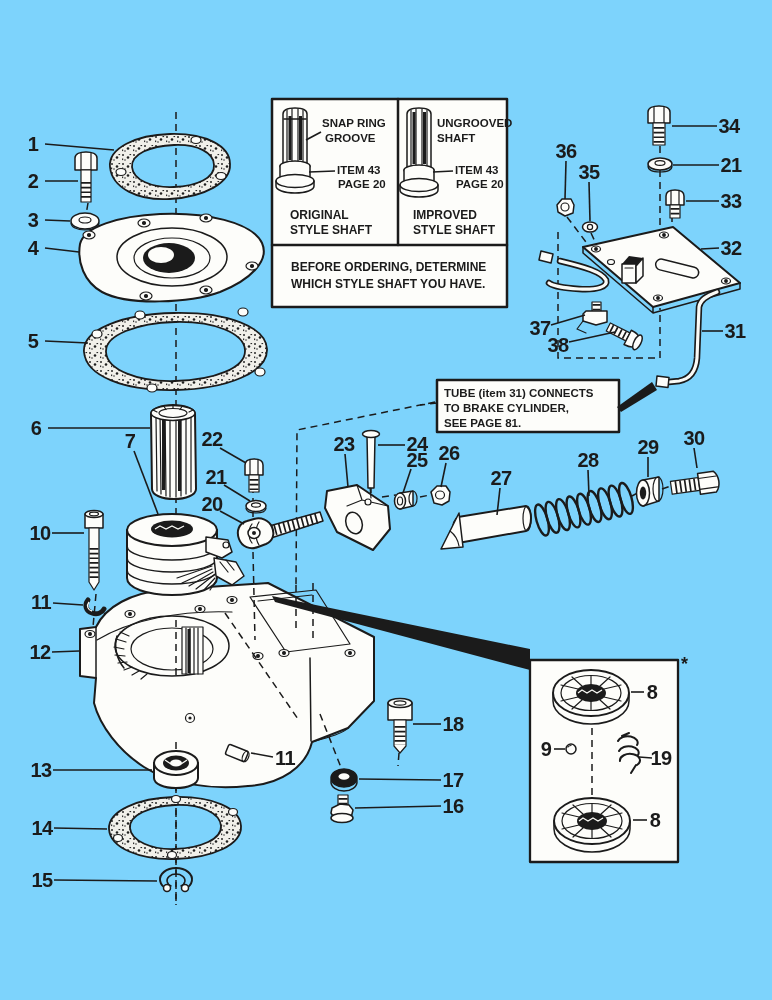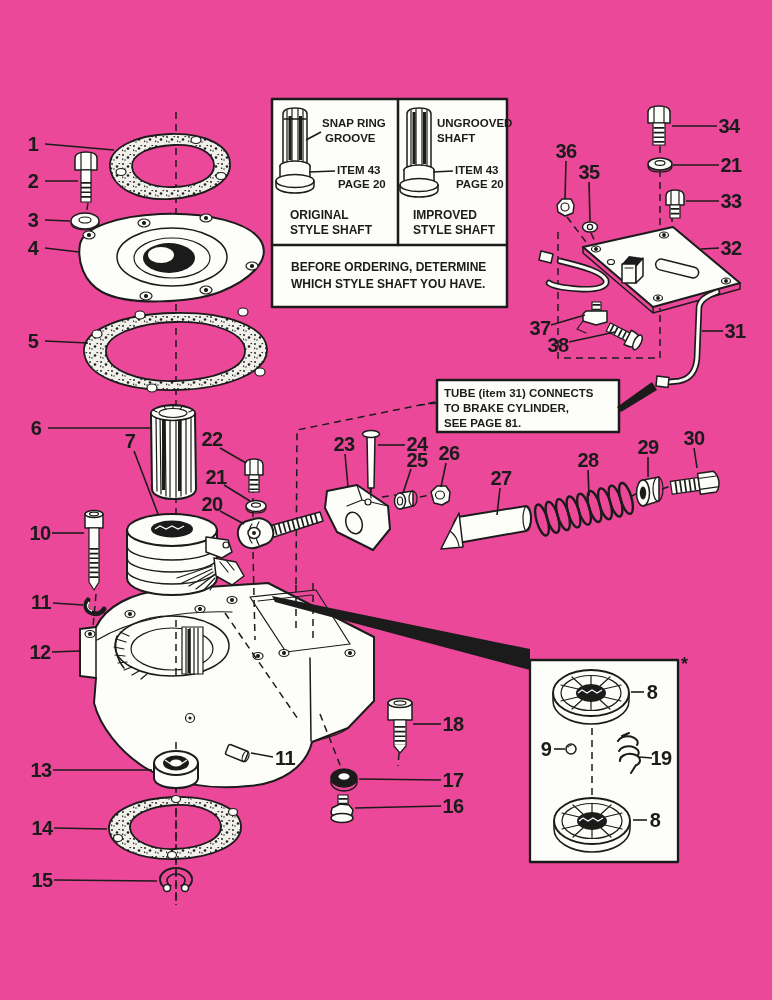--- a/index.html
+++ b/index.html
@@ -1,16 +1,16 @@
 <!DOCTYPE html>
 <html><head>
 <meta charset="utf-8">
 <style>
   html,body{margin:0;padding:0;background:#888;}
-  #page{position:relative;width:772px;height:1000px;background:#ec4899;margin:0 auto;overflow:hidden;
+  #page{position:relative;width:772px;height:1000px;background:#7dd3fc;margin:0 auto;overflow:hidden;
         font-family:"Liberation Sans", sans-serif;}
   svg{position:absolute;inset:0;}
   
   .o2{stroke:#1b1b1b;stroke-width:2;fill:none;stroke-linejoin:round;stroke-linecap:round}
   .o15{stroke:#1b1b1b;stroke-width:1.5;fill:none;stroke-linejoin:round;stroke-linecap:round}
   .o12{stroke:#1b1b1b;stroke-width:1.2;fill:none;stroke-linejoin:round;stroke-linecap:round}
   .fw{fill:#fdfdfa}
   .fb{fill:#1b1b1b}
   .gask{fill:url(#gaskpat);stroke:#1b1b1b;stroke-width:1.8;fill-rule:evenodd}
   .dsh{stroke:#1b1b1b;stroke-width:1.5;stroke-dasharray:7 5;fill:none}

